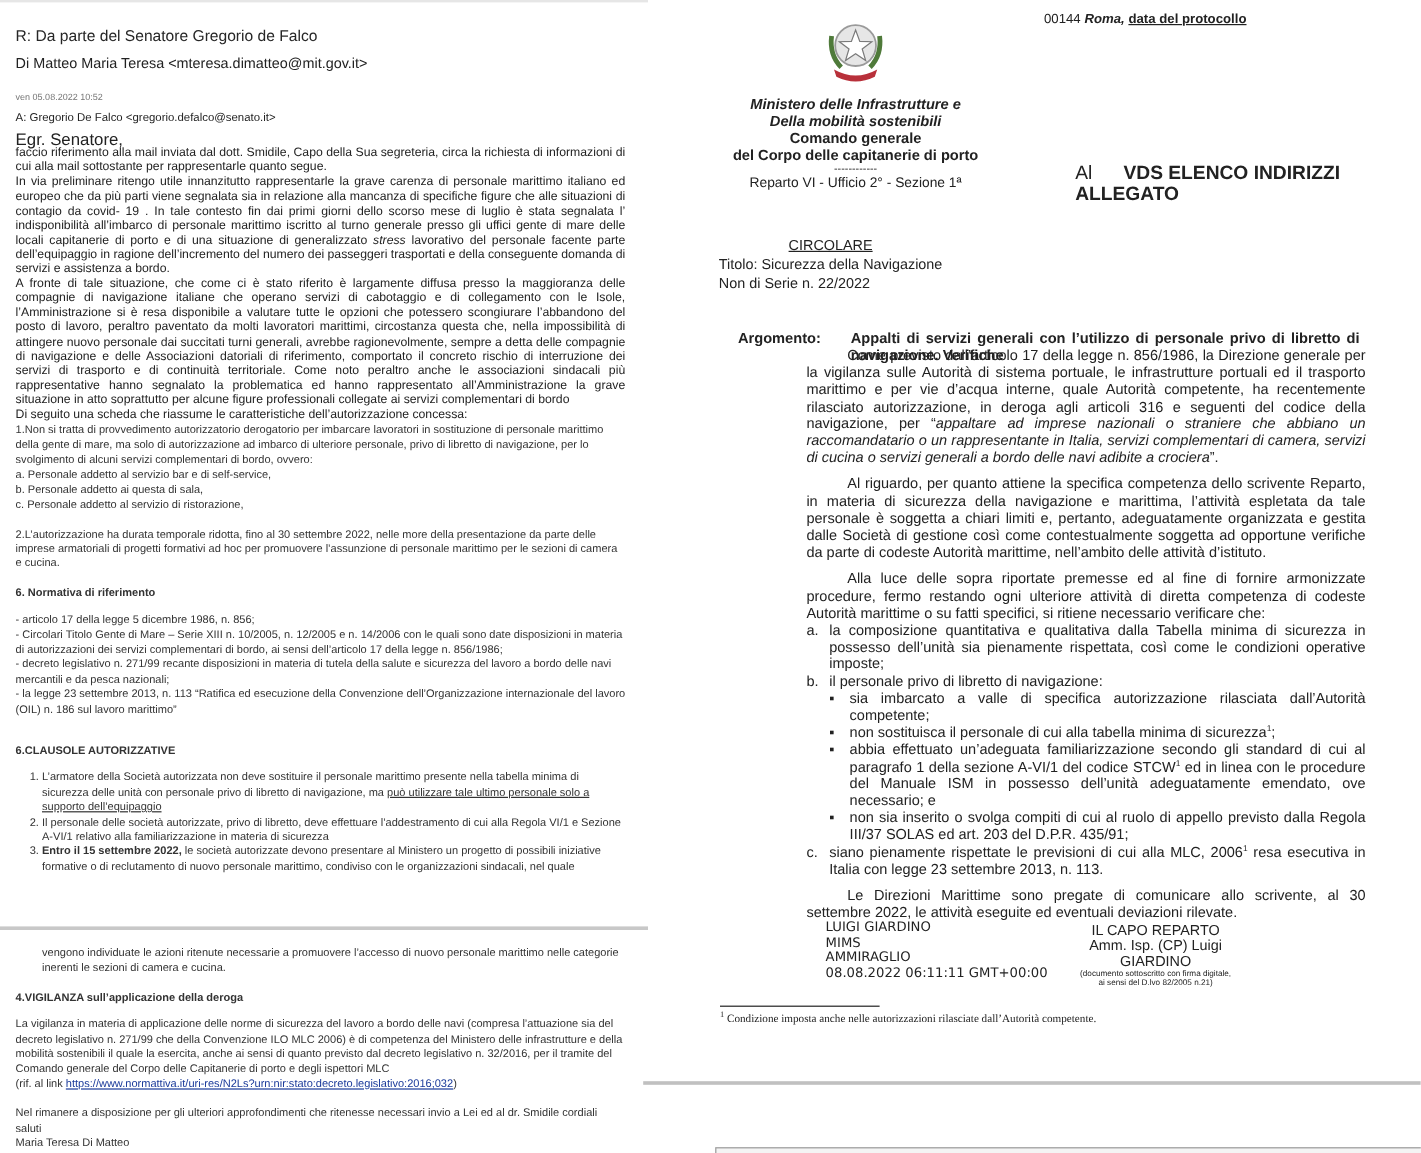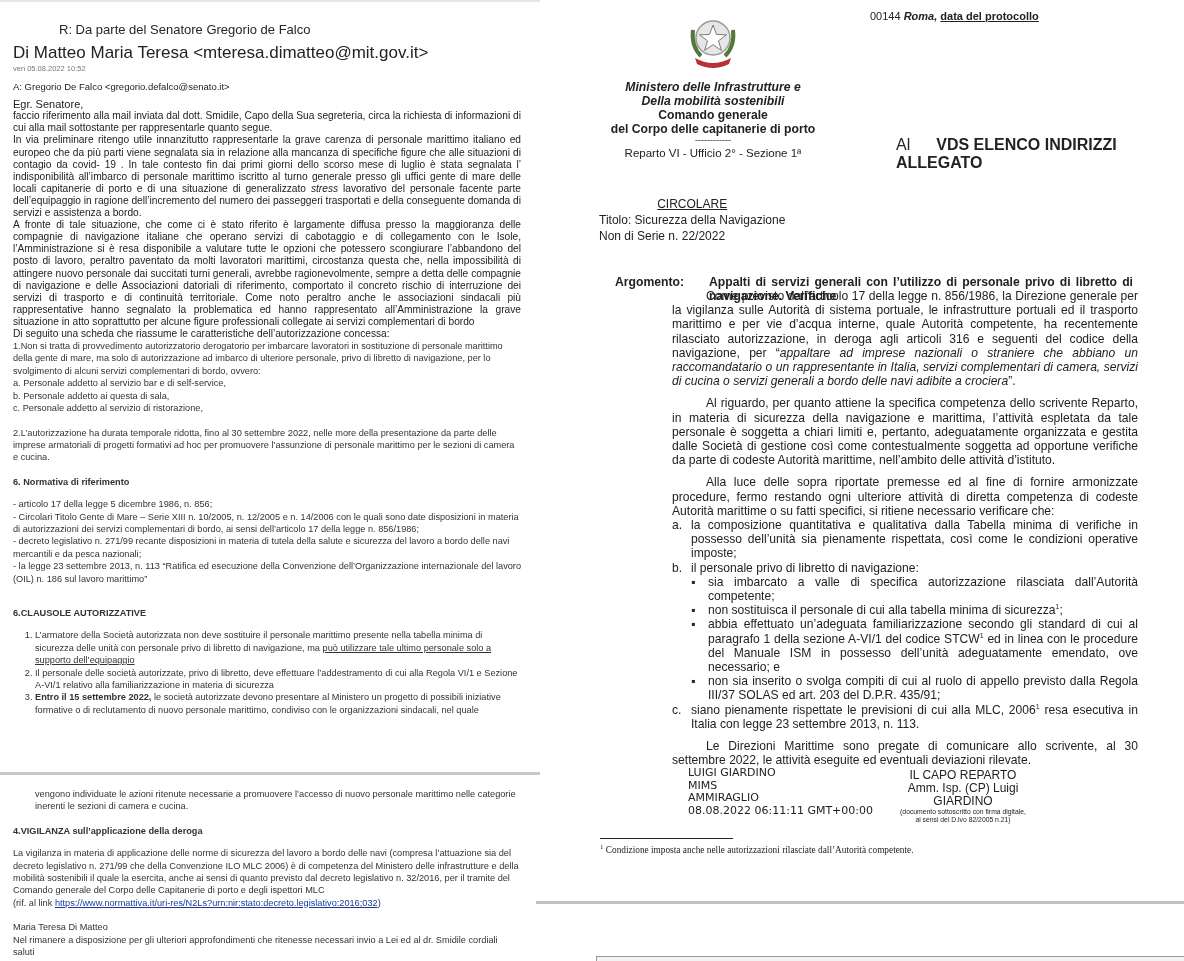--- a/index.html
+++ b/index.html
@@ -1,26 +1,26 @@
 <!DOCTYPE html>
 <html><head>
 <meta charset="utf-8">
 <style>
   html, body { margin:0; padding:0; background:#ffffff; }
   body { width:1184px; height:961px; position:relative; overflow:hidden; color:#222; }
   .left { position:absolute; left:0; top:0; width:540px; height:961px; background:#fff;
           font-family:"Liberation Sans", sans-serif; }
   .left .topline { position:absolute; left:0; top:0; width:540px; height:2px; background:#e6e6e6; }
   .email { position:absolute; left:13px; top:22px; width:508px; font-size:10.2px; line-height:12.1px; }
-  .email .subject { font-size:13px; line-height:16px; margin-bottom:8px; color:#262626;margin-left:46px; }
-  .email .sender { font-size:17px; line-height:14px; margin-bottom:3px; }
+  .email .subject { font-size:13px; line-height:16px; margin-bottom:8px; color:#262626; }
+  .email .sender { font-size:12px; line-height:14px; margin-bottom:15px; }
   .email .date { font-size:7.5px; color:#777; margin-bottom:6px; }
   .email .to { font-size:9.5px; margin-bottom:5px; }
   .email p { margin:0; text-align:justify; }
-  .email .greet { font-size:11px; }
+  .email .greet { font-size:14px; }
   .sch { font-size:9.2px; line-height:12.4px; color:#333; }
   .sch .sec { font-weight:bold; margin:12px 0 10px 0; }
   .sch ol { margin:0; padding-left:22px; }
   .sch ol li { margin:0; }
   .u { text-decoration:underline; }
   .lnk { color:#1a3a9a; text-decoration:underline; }
   .page-break { position:absolute; left:0; top:772px; width:540px; height:3px; background:#c8c8c8; }
   .cont { position:absolute; left:13px; top:788px; width:508px; }
 
   .right { position:absolute; left:588px; top:0; width:596px; height:961px; background:#fff;
@@ -96,22 +96,22 @@
   </div>
 
   <div class="page-break"></div>
 
   <div class="cont sch">
     <div style="padding-left:22px">vengono individuate le azioni ritenute necessarie a promuovere l’accesso di nuovo personale marittimo nelle categorie inerenti le sezioni di camera e cucina.</div>
     <div class="sec">4.VIGILANZA sull’applicazione della deroga</div>
     <div>La vigilanza in materia di applicazione delle norme di sicurezza del lavoro a bordo delle navi (compresa l’attuazione sia del decreto legislativo n. 271/99 che della Convenzione ILO MLC 2006) è di competenza del Ministero delle infrastrutture e della mobilità sostenibili il quale la esercita, anche ai sensi di quanto previsto dal decreto legislativo n. 32/2016, per il tramite del Comando generale del Corpo delle Capitanerie di porto e degli ispettori MLC</div>
     <div><span>(rif. al link </span><a class="lnk">https://www.normattiva.it/uri-res/N2Ls?urn:nir:stato:decreto.legislativo:2016;032</a><span>)</span></div>
     <div style="height:12px"></div>
+    <div>Nel rimanere a disposizione per gli  ulteriori approfondimenti che ritenesse necessari  invio a Lei ed al dr. Smidile  cordiali saluti</div>
     <div>Maria Teresa Di Matteo</div>
-    <div>Nel rimanere a disposizione per gli  ulteriori approfondimenti che ritenesse necessari  invio a Lei ed al dr. Smidile  cordiali saluti</div>
   </div>
 </div>
 
 <div class="right">
   <svg class="emblem" viewBox="0 0 52 62">
     <circle cx="26" cy="28" r="17" fill="#e6e6e6" stroke="#9a9a9a" stroke-width="1.5"></circle>
     <polygon points="26,15 29.5,24.5 39.5,24.8 31.5,30.8 34.4,40.4 26,34.7 17.6,40.4 20.5,30.8 12.5,24.8 22.5,24.5" fill="#ffffff" stroke="#7a7a7a" stroke-width="1"></polygon>
     <path d="M6,20 Q4,36 14,46" fill="none" stroke="#4f7a3a" stroke-width="4"></path>
     <path d="M46,20 Q48,36 38,46" fill="none" stroke="#4f7a3a" stroke-width="4"></path>
     <path d="M8,48 Q26,58 44,48 L42,54 Q26,62 10,54 Z" fill="#b8303a"></path>
@@ -133,21 +133,21 @@
   </div>
   <div class="arg"><span class="lbl">Argomento:</span><span class="txt">Appalti di servizi generali con l’utilizzo di personale privo di libretto di navigazione. Verifiche</span></div>
 
   <div class="body">
     <p><span>Come previsto dall’articolo 17 della legge n. 856/1986, la Direzione generale per la vigilanza sulle Autorità di sistema portuale, le infrastrutture portuali ed il trasporto marittimo e per vie d’acqua interne, quale Autorità competente, ha recentemente rilasciato autorizzazione, in deroga agli articoli 316 e seguenti del codice della navigazione, per “</span><i>appaltare ad imprese nazionali o straniere che abbiano un raccomandatario o un rappresentante in Italia, servizi complementari di camera, servizi di cucina o servizi generali a bordo delle navi adibite a crociera</i><span>”.</span></p>
     <p>Al riguardo, per quanto attiene la specifica competenza dello scrivente Reparto, in materia di sicurezza della navigazione e marittima, l’attività espletata da tale personale è soggetta a chiari limiti e, pertanto, adeguatamente organizzata e gestita dalle Società di gestione così come contestualmente soggetta ad opportune verifiche da parte di codeste Autorità marittime, nell’ambito delle attività d’istituto.</p>
     <p style="margin-bottom:0">Alla luce delle sopra riportate premesse ed al fine di fornire armonizzate procedure, fermo restando ogni ulteriore attività di diretta competenza di codeste Autorità marittime o su fatti specifici, si ritiene necessario verificare che:</p>
     <div class="list">
       <div class="li">
           <span class="k">a.</span>
-          <span class="v">la composizione quantitativa e qualitativa dalla Tabella minima di verifiche in possesso dell’unità sia pienamente rispettata, così come le condizioni operative imposte;</span>
+          <span class="v">la composizione quantitativa e qualitativa dalla Tabella minima di sicurezza in possesso dell’unità sia pienamente rispettata, così come le condizioni operative imposte;</span>
         </div>
       <div class="li">
           <span class="k">b.</span>
           <span class="v">il personale privo di libretto di navigazione:</span>
         </div>
       <div class="sub">
         <div class="li">
             <span class="k">▪</span>
             <span class="v">sia imbarcato a valle di specifica autorizzazione rilasciata dall’Autorità competente;</span>
           </div>

